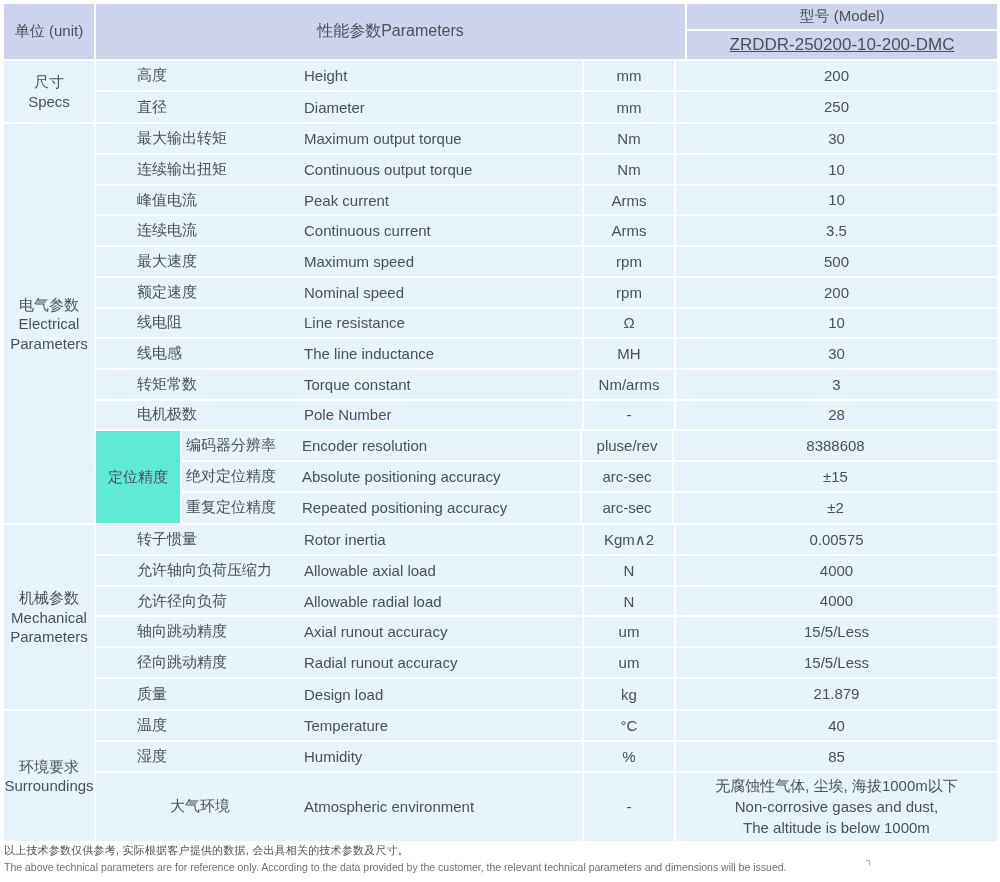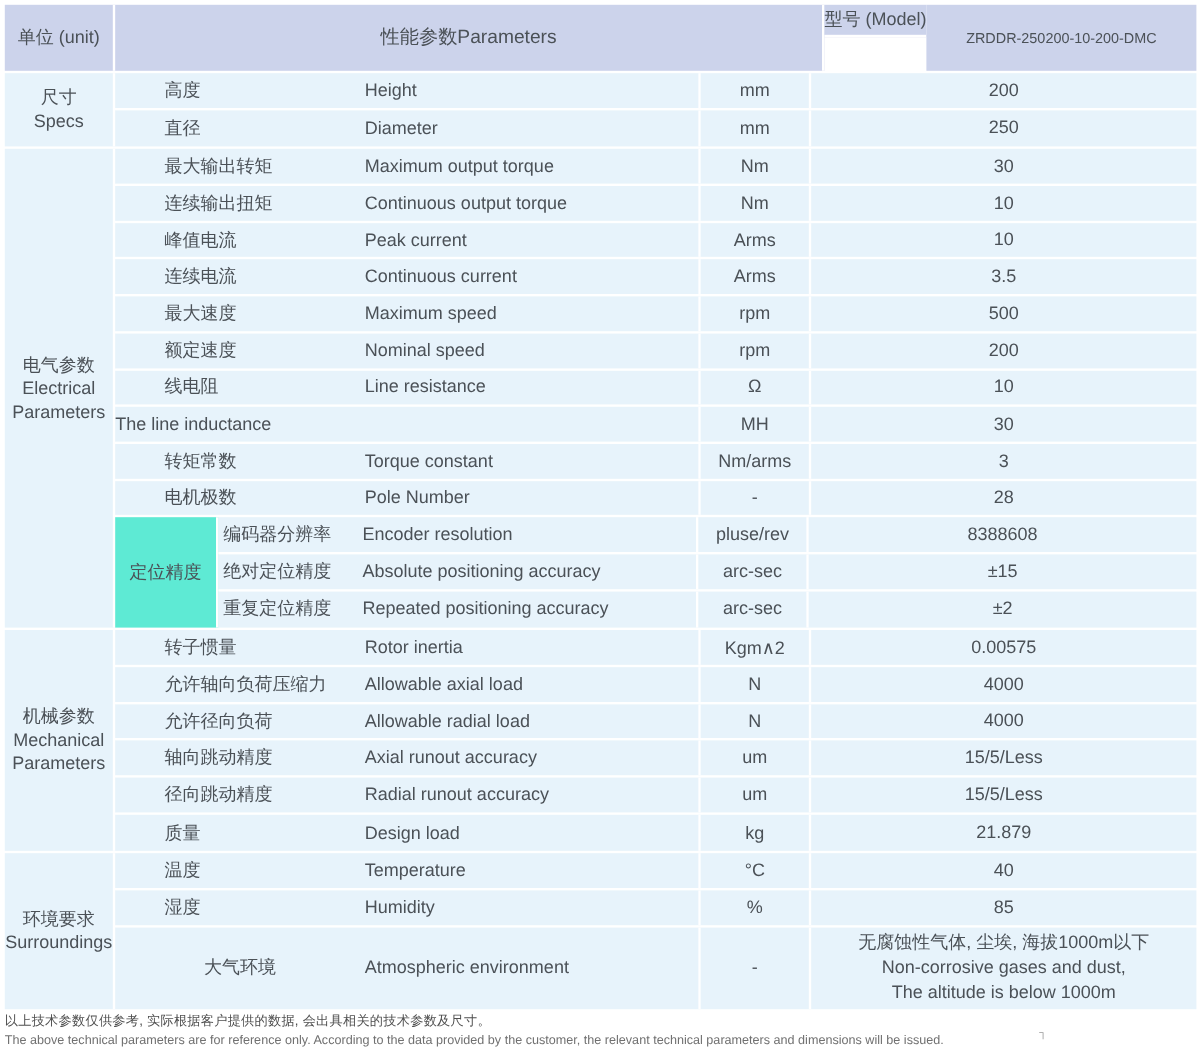--- a/index.html
+++ b/index.html
@@ -6,23 +6,23 @@
   html,body { width:1000px; height:882px; background:#ffffff;
     font-family:"Liberation Sans", sans-serif; color:#4b5157; }
   .page { position:relative; width:1000px; height:882px; background:#fff; overflow:hidden; }
   .spec-table { position:absolute; left:4px; top:4px; width:993px; }
 
   
   .hdr { display:flex; height:57px; border-bottom:2px solid #fff; }
   .hdr-cell { background:#ccd3eb; display:flex; align-items:center; justify-content:center; }
   .hdr-params { width:591px; border-right:2px solid #fff; font-size:16px; }
   .hdr-unit { width:92px; border-right:2px solid #fff; font-size:15px; }
-  .hdr-model { flex:1; display:flex; flex-direction:row; }
+  .hdr-model { flex:1; display:flex; flex-direction:column; }
   .hdr-model-top { height:27px; border-bottom:2px solid #fff; font-size:15px; }
-  .hdr-model-bottom { flex:1; font-size:12px; }
+  .hdr-model-bottom { flex:1; font-size:17px;text-decoration:underline; }
 
   
   .section { display:flex; border-bottom:2px solid #fff; }
   .sec-label { width:92px; background:#e7f3fb; border-right:2px solid #fff;
     display:flex; flex-direction:column; align-items:center; justify-content:center;
     text-align:center; font-size:15px; line-height:1.3; }
   .sec-rows { flex:1; display:flex; flex-direction:column; }
 
   .row { display:flex; height:30.7px; border-bottom:2px solid #fff; }
   .sec-rows > *:last-child, .group-rows > .row:last-child { border-bottom:none; }
@@ -148,20 +148,21 @@
             <div class="row">
               <div class="cell zone-label">
                 <div class="cn">线电阻</div>
                 <div class="en">Line resistance</div>
               </div>
               <div class="cell cell-unit">Ω</div>
               <div class="cell cell-value">10</div>
             </div>
             <div class="row">
               <div class="cell zone-label">
+                <div class="cn">线电感</div>
                 <div class="en">The line inductance</div>
               </div>
               <div class="cell cell-unit">MH</div>
               <div class="cell cell-value">30</div>
             </div>
             <div class="row">
               <div class="cell zone-label">
                 <div class="cn">转矩常数</div>
                 <div class="en">Torque constant</div>
               </div>

